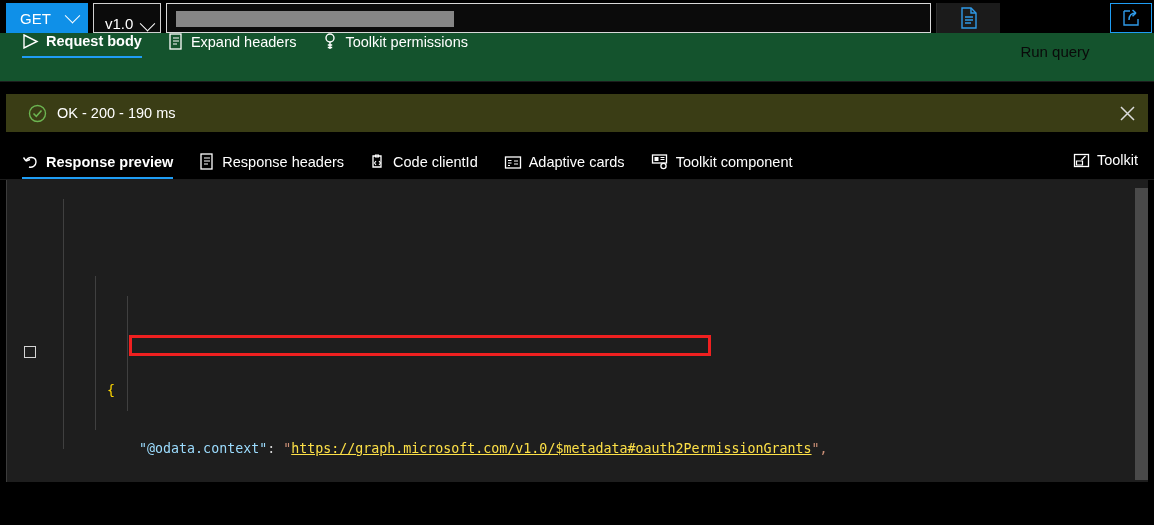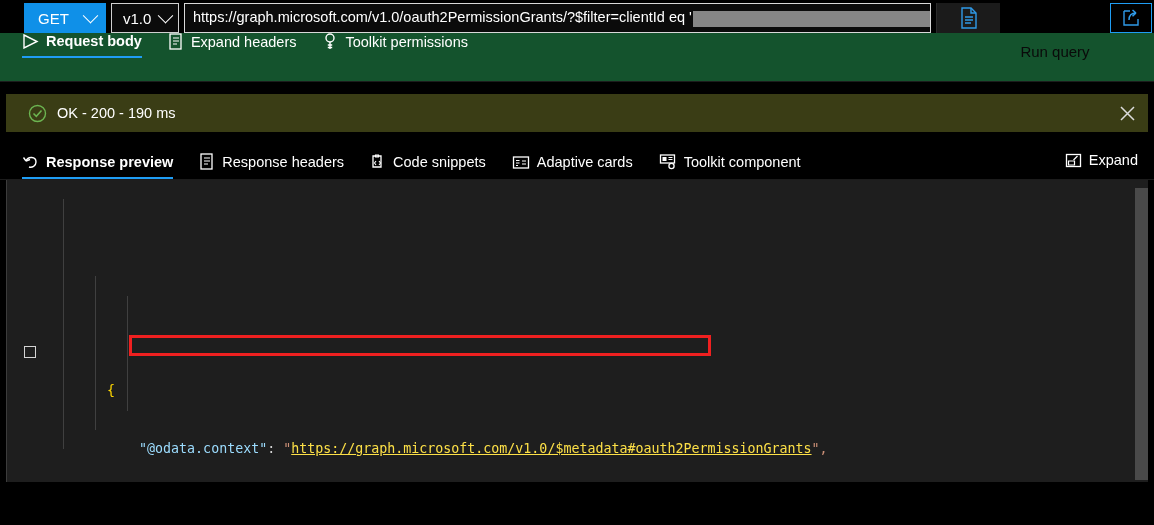--- a/index.html
+++ b/index.html
@@ -12,42 +12,42 @@
     overflow: hidden;
     color: #ffffff;
   }
 
   
   .query-bar {
     display: flex;
     align-items: stretch;
     height: 33px;
     background: #000000;
-    padding: 3px 0 0 24px;
+    padding: 3px 0 0 6px;
     gap: 5px;
   }
   .method-select {
     width: 82px;
     background: #0f90e8;
     color: #ffffff;
     border: 1px solid #0f90e8;
     display: flex;
     align-items: center;
     justify-content: space-between;
     padding: 0 9px 0 13px;
     font-size: 15px;
     cursor: pointer;
   }
   .version-select {
     width: 68px;
     background: #0b0b0b;
     color: #ffffff;
     border: 1px solid #d0d0d0;
     display: flex;
-    align-items: center;
+    align-items: flex-end;
     justify-content: space-between;
     padding: 0 7px 0 11px;
     font-size: 15px;
     cursor: pointer;
   }
   .chev {
     display: inline-block;
     width: 11px; height: 11px;
     border-right: 1.6px solid currentColor;
     border-bottom: 1.6px solid currentColor;
@@ -238,21 +238,21 @@
     <span>GET</span>
     <span class="chev"></span>
   </div>
 
   <div class="version-select">
     <span>v1.0</span>
     <span class="chev"></span>
   </div>
 
   <div class="url-wrap">
-    <span class="url-text"><span>https://graph.microsoft.com/v1.0/oauth2PermissionGrants/?$filter=clientId eq '</span><span class="redact url-redact"></span></span>
+    <span class="url-text"><span class="redact url-redact"></span></span>
   </div>
 
   <div class="doc-btn">
     <svg width="20" height="22" viewBox="0 0 20 22">
       <path d="M3 1 h9 l5 5 v15 h-14 z" fill="none" stroke="#2f9ae8" stroke-width="1.4"></path>
       <path d="M12 1 v5 h5" fill="none" stroke="#2f9ae8" stroke-width="1.4"></path>
       <path d="M6 10 h8 M6 13 h8 M6 16 h6" stroke="#2f9ae8" stroke-width="1.3"></path>
     </svg>
   </div>
 
@@ -321,21 +321,21 @@
     </svg>
     <span>Response headers</span>
   </div>
 
   <div class="tab">
     <svg width="16" height="17" viewBox="0 0 16 17">
       <path d="M3 3 h8 v11 h-8 z" fill="none" stroke="#ffffff" stroke-width="1.3"></path>
       <path d="M5.5 2 h3 v2 h-3 z" fill="none" stroke="#ffffff" stroke-width="1.1"></path>
       <path d="M6 8 L4.5 10 L6 12 M9 8 L10.5 10 L9 12" fill="none" stroke="#ffffff" stroke-width="1.1"></path>
     </svg>
-    <span>Code snippets</span>
+    <span>Code clientId</span>
   </div>
 
   <div class="tab">
     <svg width="18" height="15" viewBox="0 0 18 15">
       <rect x="1.5" y="2" width="15" height="11" fill="none" stroke="#ffffff" stroke-width="1.3"></rect>
       <path d="M4 5.5 h3.5 M4 8 h3.5 M4 10.5 h2" stroke="#ffffff" stroke-width="1.1"></path>
       <path d="M10 6 h4 M10 9 h4" stroke="#ffffff" stroke-width="1.1"></path>
     </svg>
     <span>Adaptive cards</span>
   </div>
@@ -349,21 +349,21 @@
     </svg>
     <span>Toolkit component</span>
   </div>
 
   <div class="expand-btn">
     <svg width="17" height="15" viewBox="0 0 17 15">
       <rect x="1.5" y="1.5" width="14" height="12" fill="none" stroke="#ffffff" stroke-width="1.3"></rect>
       <path d="M3.5 12 v-4 h6 v4 z" fill="none" stroke="#ffffff" stroke-width="1.2"></path>
       <path d="M12.5 3 L8.5 7" stroke="#ffffff" stroke-width="1.2"></path>
     </svg>
-    <span>Expand</span>
+    <span>Toolkit</span>
   </div>
 </div>
 
 <div class="code-area">
   <div class="code-inner">
 
     
     <div class="guide" style="left:56px; top:19px; height:250px;"></div>
     <div class="guide" style="left:88px; top:96px; height:154px;"></div>
     <div class="guide" style="left:120px; top:116px; height:115px;"></div>

